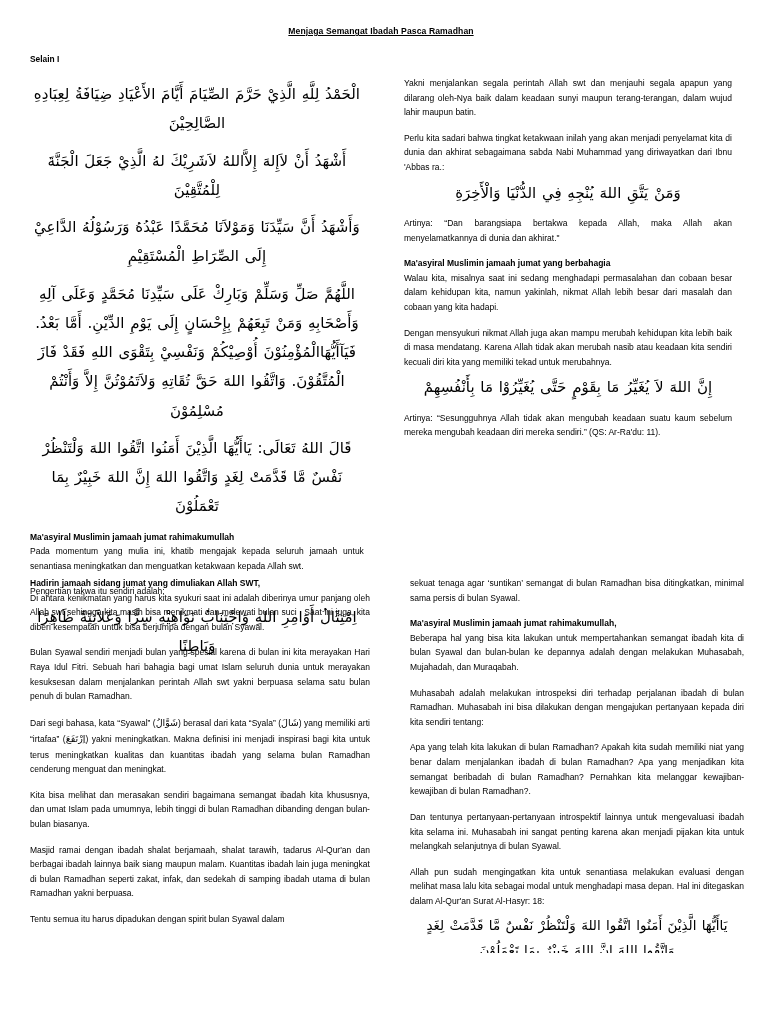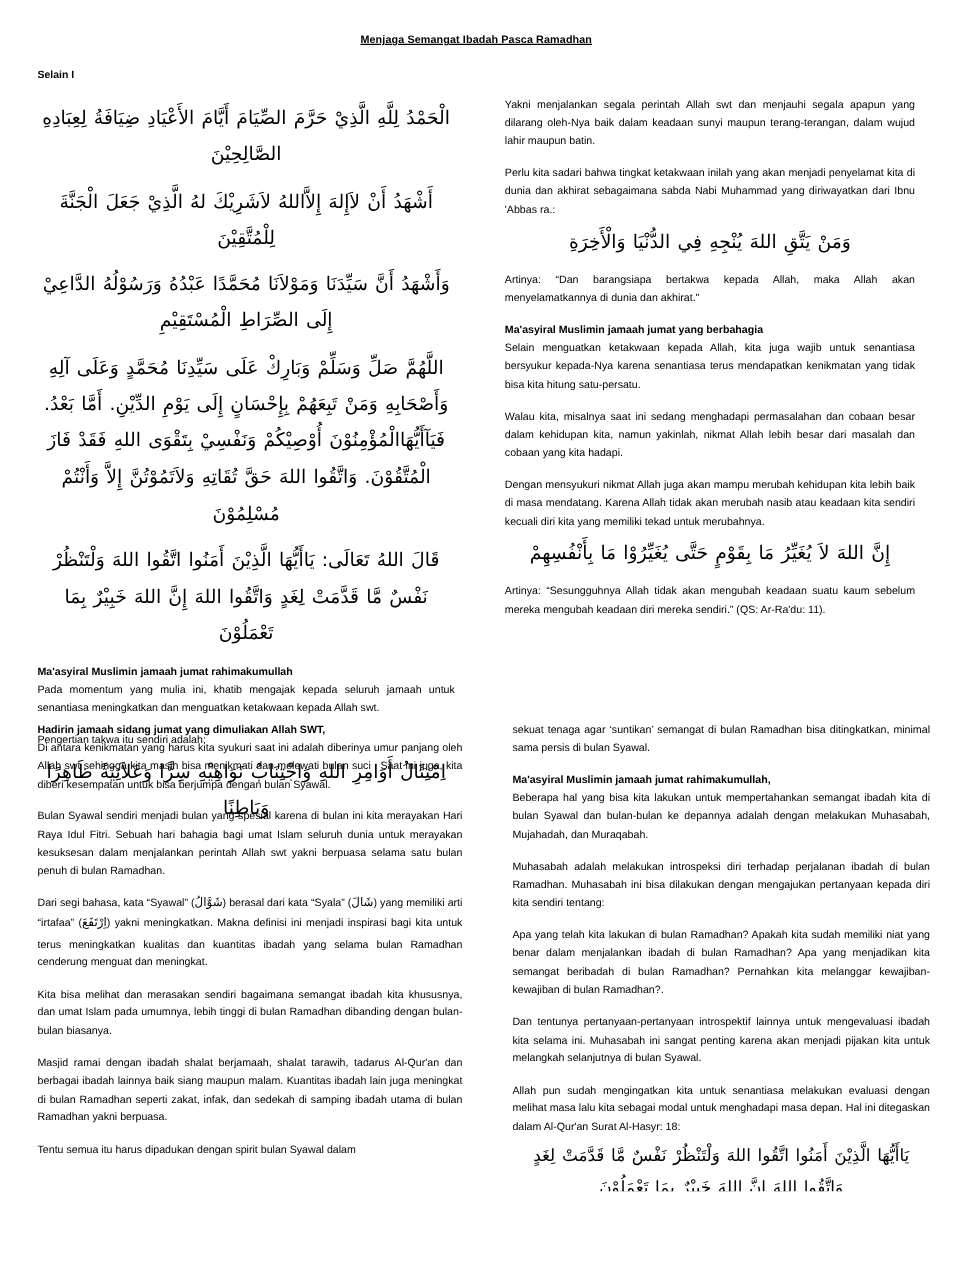--- a/index.html
+++ b/index.html
@@ -96,21 +96,20 @@
         <p class="body tight">Pengertian takwa itu sendiri adalah:</p>
         <div class="arabic">اِمْتِثَالُ أَوَامِرِ اللهِ وَاجْتِنَابُ نَوَاهِيْهِ سِرًّا وَعَلاَنِيَةً ظَاهِرًا وَبَاطِنًا</div>
       </div>
 
       <div class="col col-right">
         <p class="body">Yakni menjalankan segala perintah Allah swt dan menjauhi segala apapun yang dilarang oleh-Nya baik dalam keadaan sunyi maupun terang-terangan, dalam wujud lahir maupun batin.</p>
         <p class="body tight">Perlu kita sadari bahwa tingkat ketakwaan inilah yang akan menjadi penyelamat kita di dunia dan akhirat sebagaimana sabda Nabi Muhammad yang diriwayatkan dari Ibnu 'Abbas ra.:</p>
         <div class="arabic">وَمَنْ يَتَّقِ اللهَ يُنْجِهِ فِي الدُّنْيَا وَالْأَخِرَةِ</div>
         <p class="body">Artinya: “Dan barangsiapa bertakwa kepada Allah, maka Allah akan menyelamatkannya di dunia dan akhirat."</p>
         <p class="head">Ma'asyiral Muslimin jamaah jumat yang berbahagia</p>
-        <p class="body">Selain menguatkan ketakwaan kepada Allah, kita juga wajib untuk senantiasa bersyukur kepada-Nya karena senantiasa terus mendapatkan kenikmatan yang tidak bisa kita hitung satu-persatu.</p>
         <p class="body">Walau kita, misalnya saat ini sedang menghadapi permasalahan dan cobaan besar dalam kehidupan kita, namun yakinlah, nikmat Allah lebih besar dari masalah dan cobaan yang kita hadapi.</p>
         <p class="body tight">Dengan mensyukuri nikmat Allah juga akan mampu merubah kehidupan kita lebih baik di masa mendatang. Karena Allah tidak akan merubah nasib atau keadaan kita sendiri kecuali diri kita yang memiliki tekad untuk merubahnya.</p>
         <div class="arabic">إِنَّ اللهَ لاَ يُغَيِّرُ مَا بِقَوْمٍ حَتَّى يُغَيِّرُوْا مَا بِأَنْفُسِهِمْ</div>
         <p class="body">Artinya: “Sesungguhnya Allah tidak akan mengubah keadaan suatu kaum sebelum mereka mengubah keadaan diri mereka sendiri.” (QS: Ar-Ra'du: 11).</p>
       </div>
 
     </div>
   </section>
 
   <div class="page-gap"></div>

